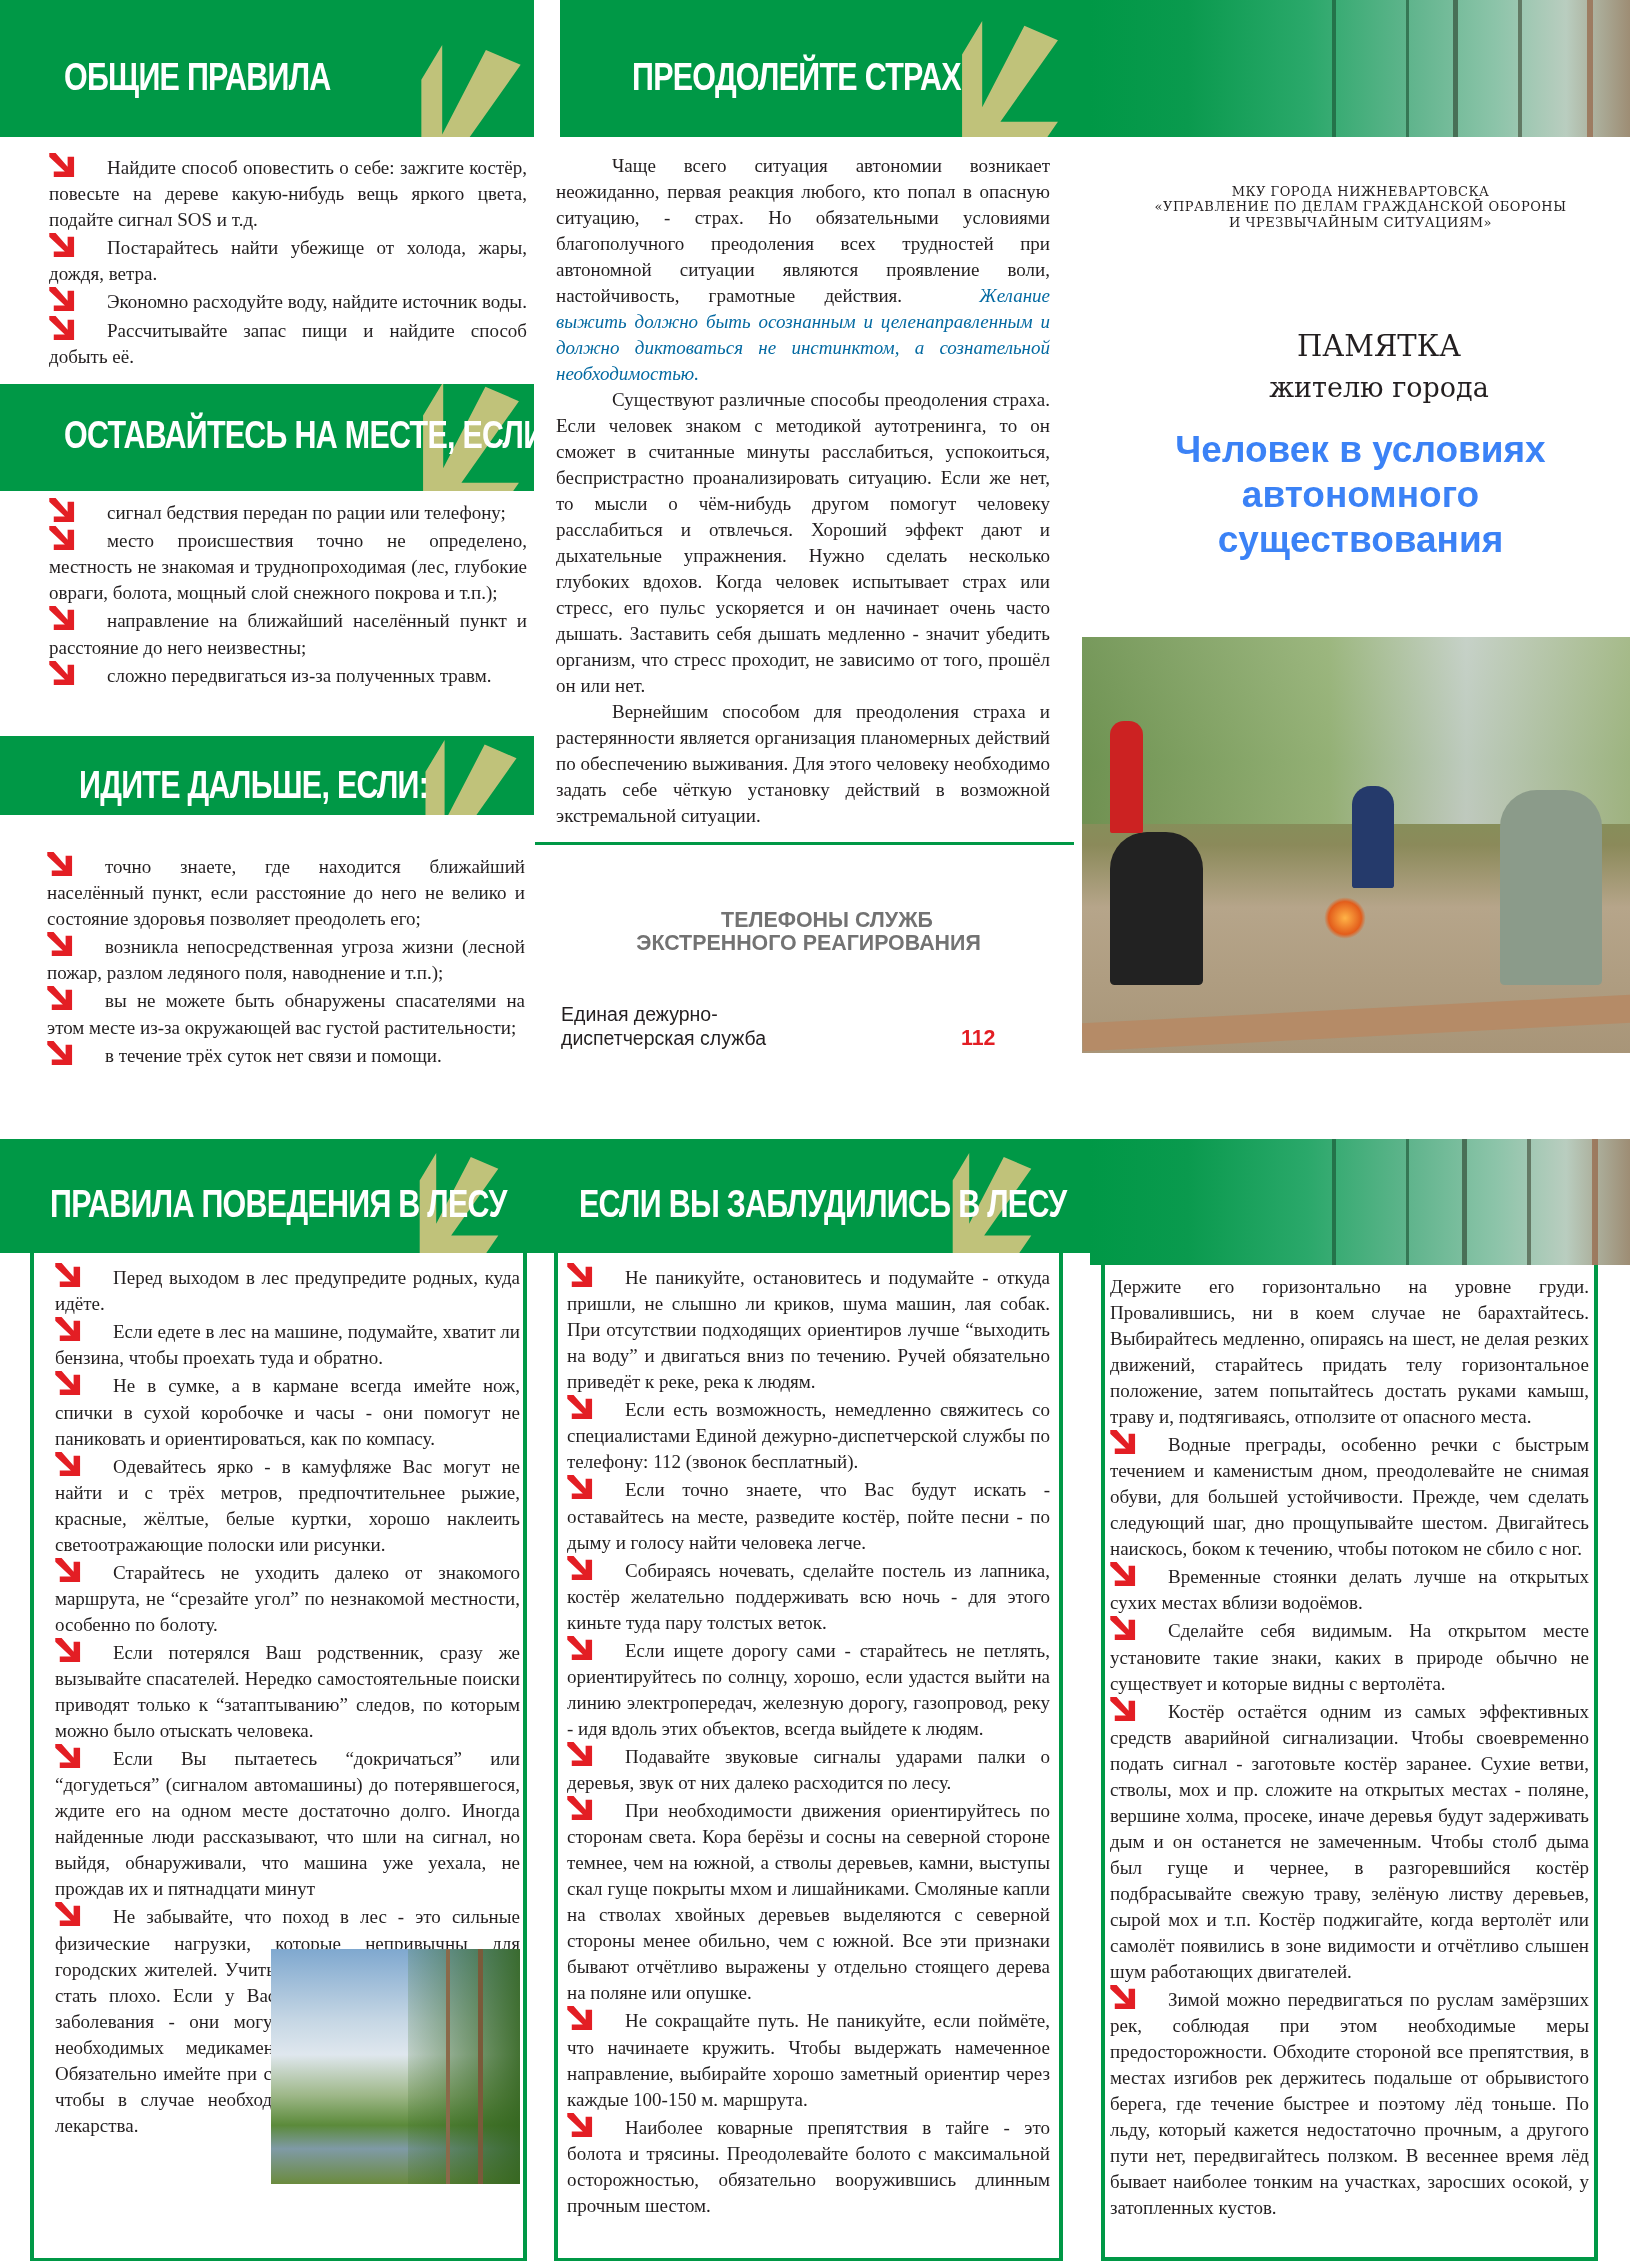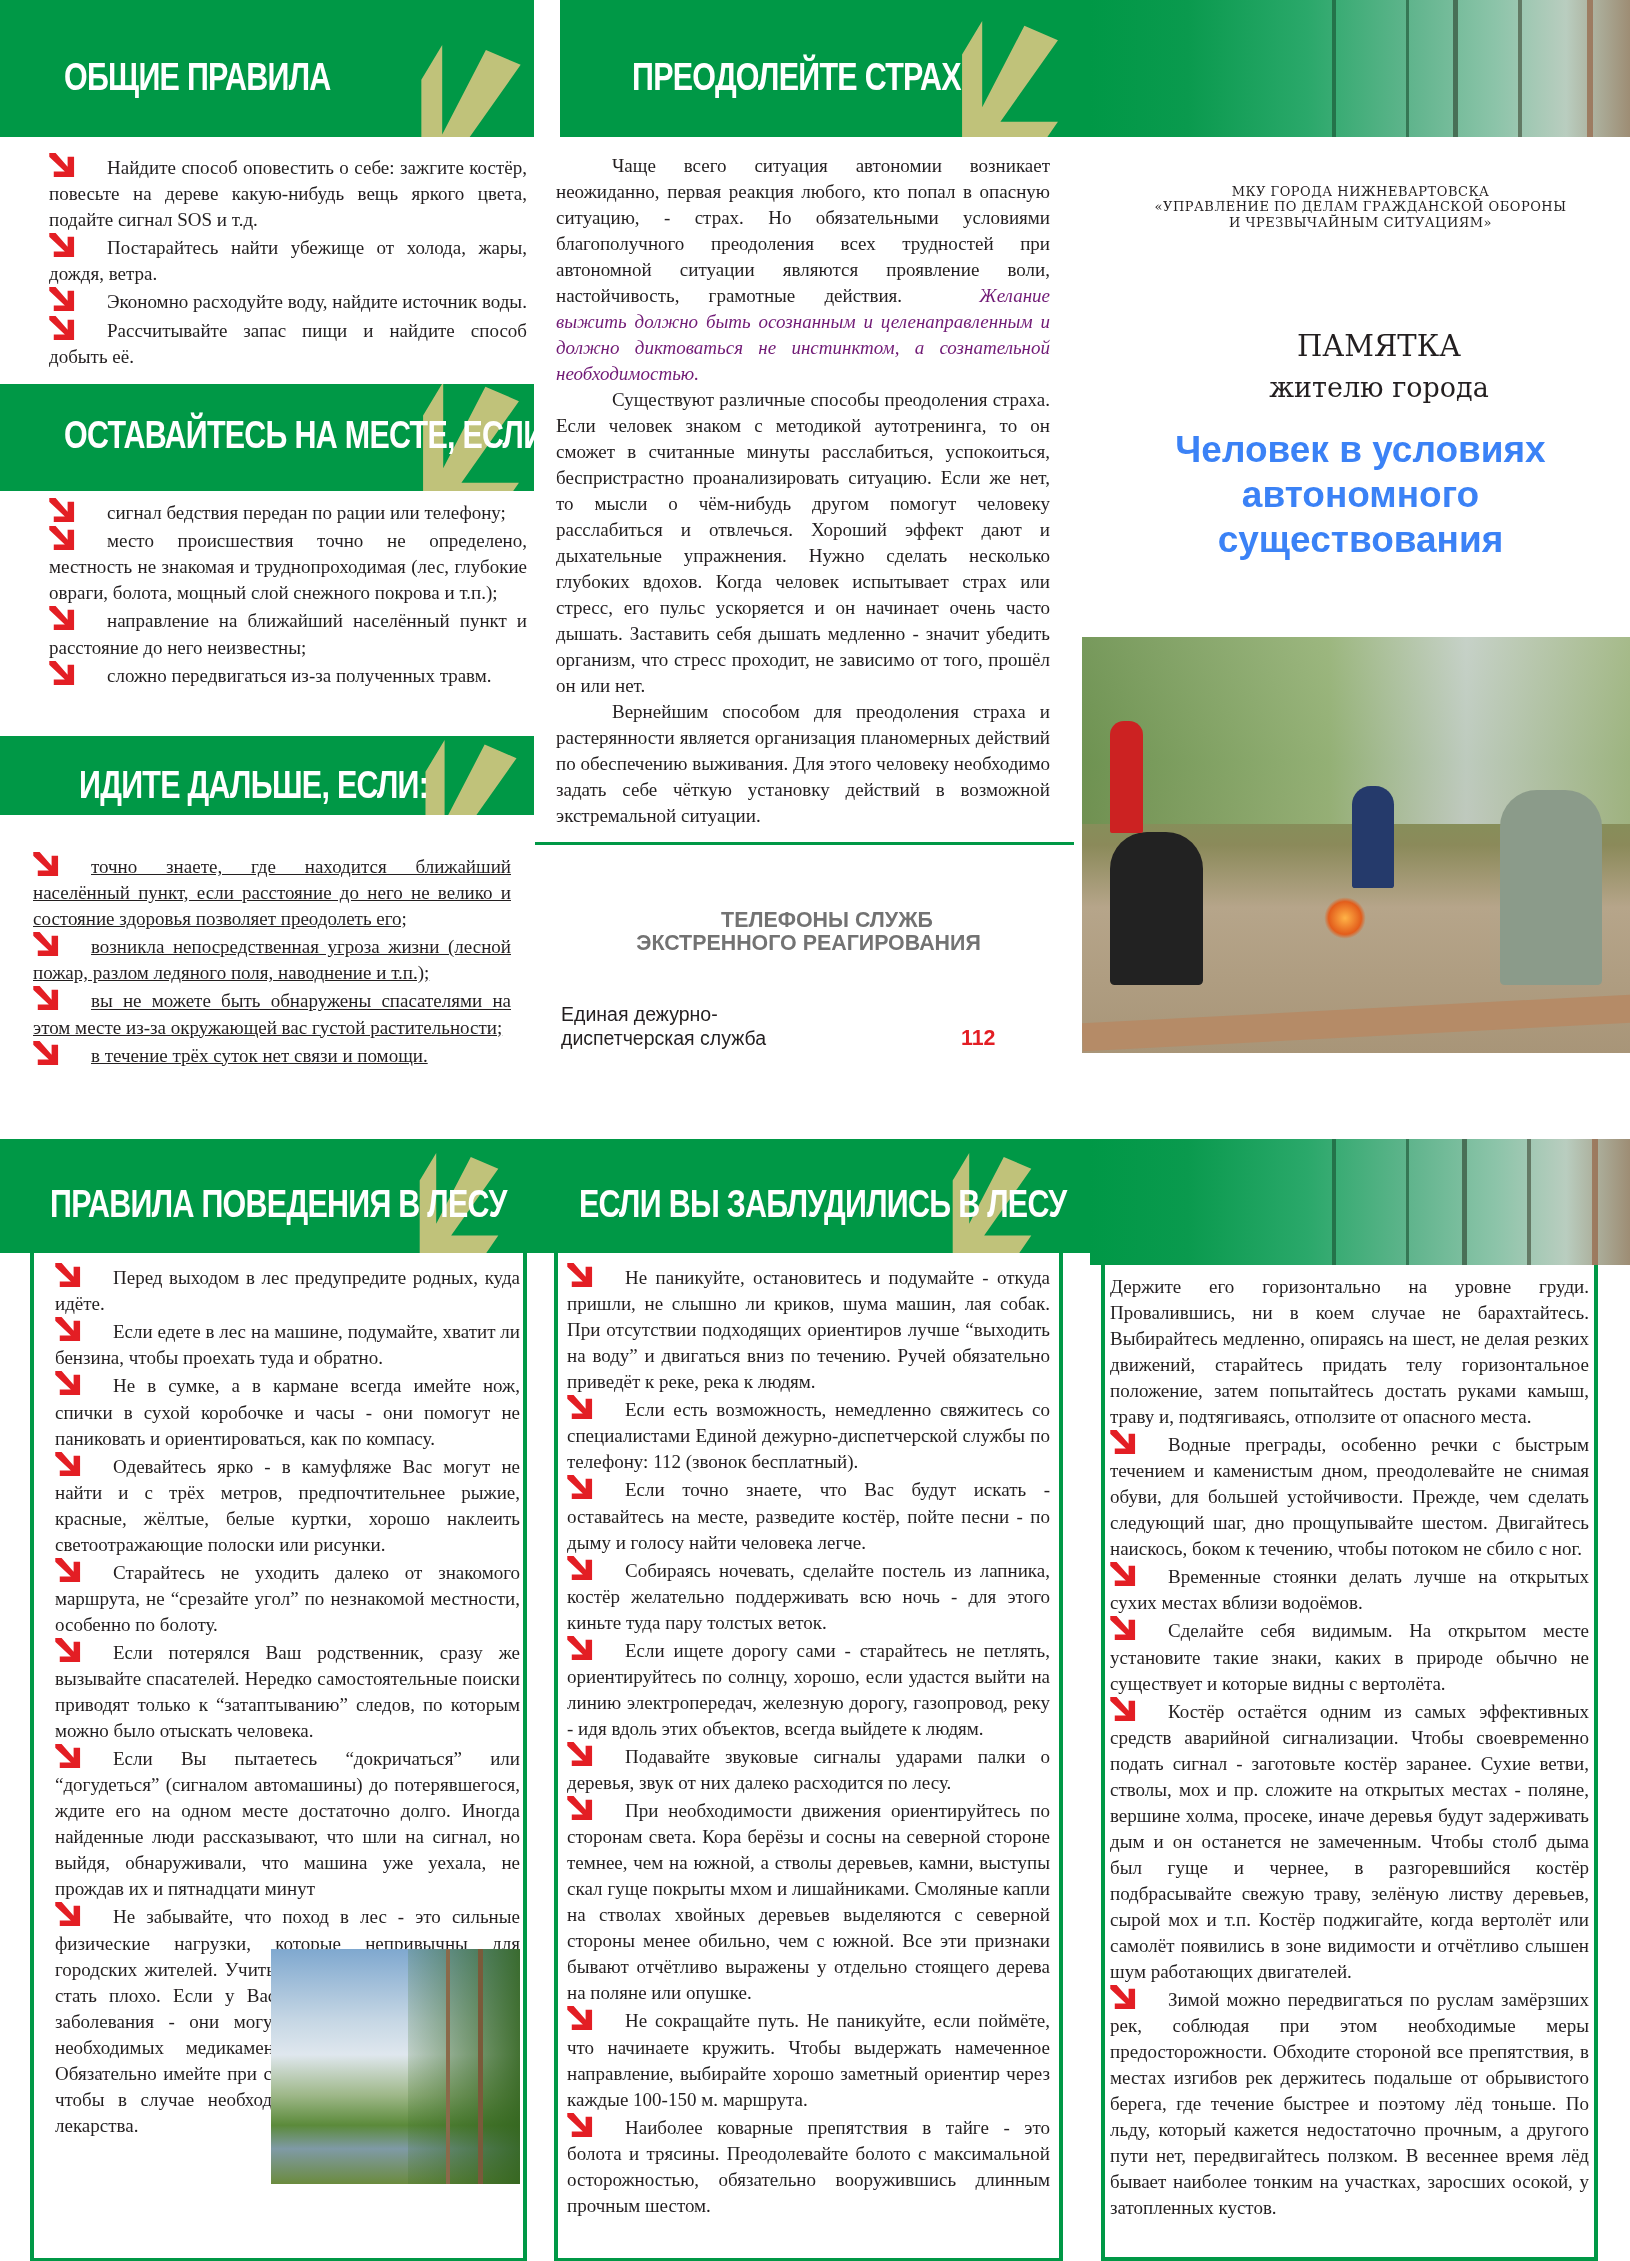--- a/index.html
+++ b/index.html
@@ -6,21 +6,21 @@
   body { width:1631px; height:2261px; position:relative; overflow:hidden; font-family:"Liberation Serif", "DejaVu Serif", serif; color:#231f20; }
   .abs { position:absolute; }
   .band { position:absolute; background:#009846; overflow:hidden; }
   .band-title { position:absolute; color:#fff; font-family:"Liberation Sans", "DejaVu Sans", sans-serif; font-weight:bold; letter-spacing:-0.9px; transform:scaleX(0.78); transform-origin:left center; white-space:nowrap; z-index:2; }
   .chev { position:absolute; z-index:1; }
   .body-text { position:absolute; font-size:19px; line-height:26px; text-align:justify; }
   .body-text p { margin:0; }
   .body-text .indent { text-indent:56px; }
   .bullet { position:relative; }
   .arrow { display:inline-block; width:28px; height:24px; vertical-align:-2.8px; margin-right:30px; }
-  .red-italic { color:#701a75; font-style:italic;margin-left:48px; }
+  .red-italic { color:#0369a1; font-style:italic;margin-left:48px; }
   .framed { position:absolute; border:4.6px solid #009846; border-top:none; box-sizing:border-box; }
   .forest { position:absolute; background:linear-gradient(90deg,#009846 0%,#0a9a4e 18%,#2aa86a 40%,#62b58e 60%,#8cc4a9 75%,#b9cdbf 88%,#9d8c73 100%); overflow:hidden; }
   .tree { position:absolute; bottom:0; background:rgba(20,70,40,.55); }
   .sans { font-family:"Liberation Sans", "DejaVu Sans", sans-serif; }
   .photo { position:absolute; overflow:hidden; }
 </style>
 </head>
 <body>
 
 <svg width="0" height="0" style="position:absolute">
@@ -76,21 +76,21 @@
       </svg><span>сложно передвигаться из-за полученных травм.</span></p>
 </div>
 
 <div class="band" style="left:0;top:736px;width:534px;height:79px;">
   <div class="band-title" style="left:79px;top:27px;font-size:39px;">ИДИТЕ ДАЛЬШЕ, ЕСЛИ:</div>
   <svg class="chev" style="left:421px;top:3.7px;width:100px;height:132px;" viewBox="0 0 215 285" width="100" height="132">
       <use href="#chevron"></use>
     </svg>
 </div>
 <div class="abs" style="left:535px;top:842px;width:539px;height:3.3px;background:#009846;"></div>
-<div class="body-text" style="left:33px;top:852px;width:478px;text-decoration:underline;">
+<div class="body-text" style="left:47px;top:852px;width:478px;">
   <p class="bullet"><svg class="arrow" viewBox="0 0 60 52" width="28" height="24">
         <use href="#redArrow"></use>
       </svg><span>точно знаете, где находится ближайший населённый пункт, если расстояние до него не велико и состояние здоровья позволяет преодолеть его;</span></p>
   <p class="bullet"><svg class="arrow" viewBox="0 0 60 52" width="28" height="24">
         <use href="#redArrow"></use>
       </svg><span>возникла непосредственная угроза жизни (лесной пожар, разлом ледяного поля,  наводнение и т.п.);</span></p>
   <p class="bullet"><svg class="arrow" viewBox="0 0 60 52" width="28" height="24">
         <use href="#redArrow"></use>
       </svg><span>вы не можете быть обнаружены спасателями на этом месте из-за окружающей вас густой растительности;</span></p>
   <p class="bullet"><svg class="arrow" viewBox="0 0 60 52" width="28" height="24">

